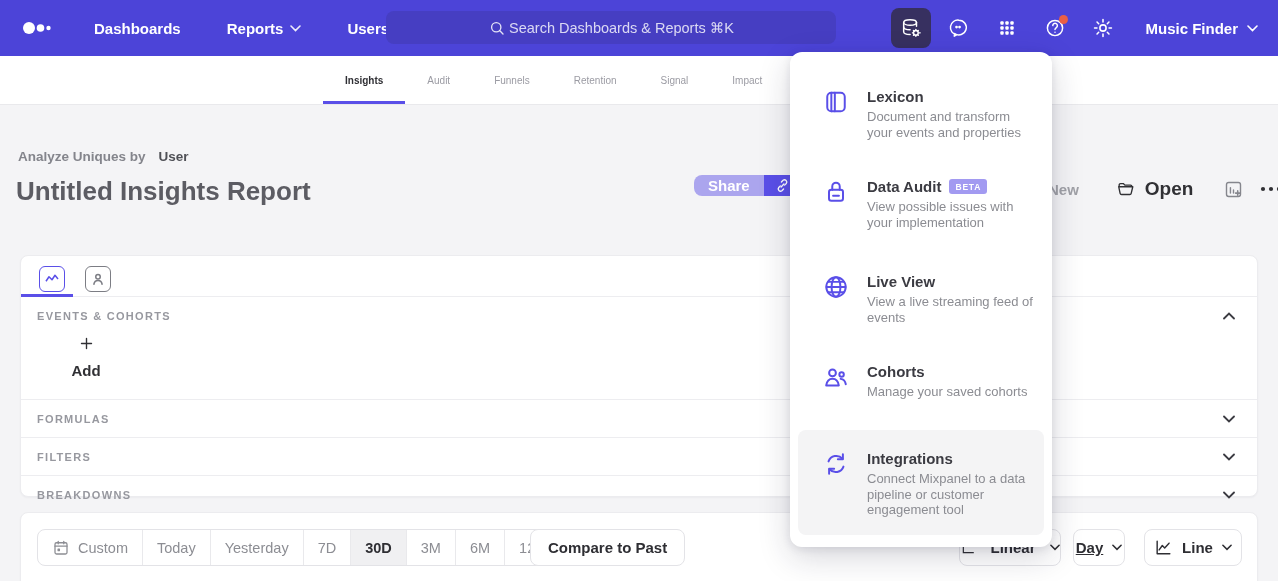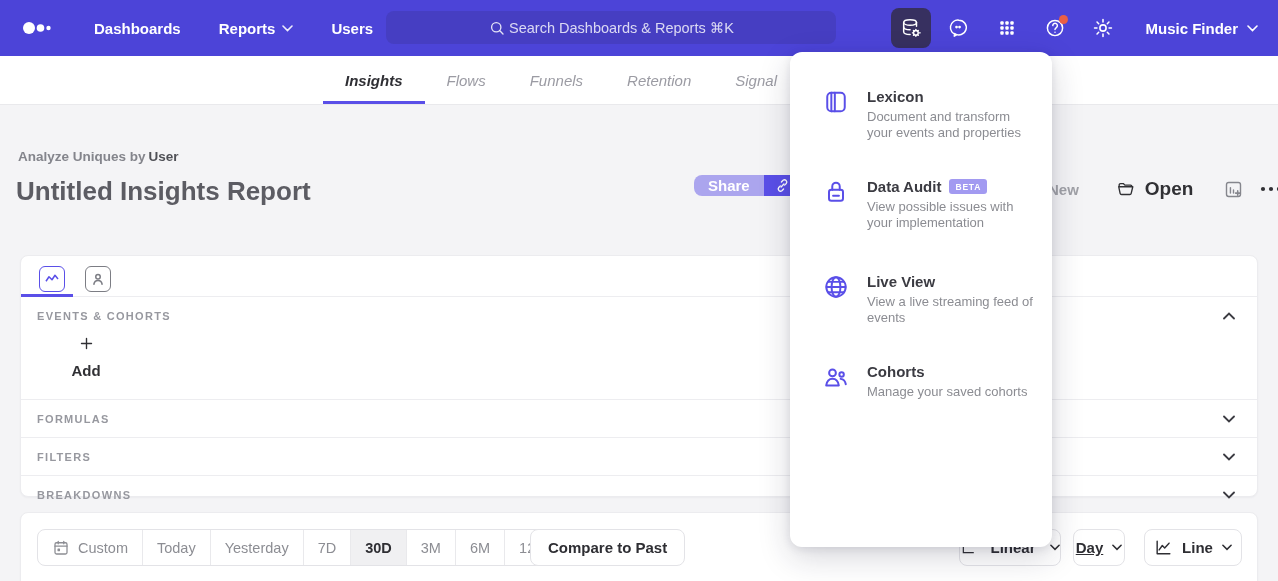--- a/index.html
+++ b/index.html
@@ -9,47 +9,47 @@
   }
   *{box-sizing:border-box;margin:0;padding:0;font-family:"Liberation Sans",sans-serif;}
   html,body{width:1278px;height:581px;}
   body{position:relative;background:var(--page-bg);overflow:hidden;color:#303034;}
   svg{display:block;}
 
   
   .navbar{position:absolute;top:0;left:0;width:1278px;height:56px;background:var(--navbar-bg);
     display:flex;align-items:center;z-index:10;}
   .logo{display:flex;align-items:center;gap:4px;margin:0 30px 0 22px;}
-  .nav-items{display:flex;align-items:center;gap:14px;}
+  .nav-items{display:flex;align-items:center;gap:22px;}
   .nav-item{display:flex;align-items:center;gap:7px;color:#fff;font-size:15px;font-weight:600;
     padding:8px 12px;border-radius:6px;cursor:pointer;}
   .nav-item .chev{opacity:.9;}
   .search{position:absolute;left:386px;top:11px;width:450px;height:33px;border-radius:8px;
     background:#463ec2;display:flex;align-items:center;justify-content:center;gap:3px;
     color:rgba(255,255,255,.8);font-size:14.5px;cursor:text;}
   .nav-right{margin-left:auto;display:flex;align-items:center;gap:8px;padding-right:20px;}
   .icon-btn{width:40px;height:40px;border-radius:8px;display:flex;align-items:center;justify-content:center;
     color:#fff;cursor:pointer;position:relative;}
   .icon-btn.active{background:var(--navbar-active-bg);}
   .alert-dot{position:absolute;top:7px;right:7px;width:9px;height:9px;border-radius:50%;
     background:var(--alert-dot);}
   .project{display:flex;align-items:center;gap:9px;color:#fff;font-size:15px;font-weight:700;
     margin-left:14px;cursor:pointer;}
 
   
   .tabbar{position:absolute;top:56px;left:0;width:1278px;height:49px;background:#fff;
     border-bottom:1px solid #e9e9ec;display:flex;align-items:stretch;padding-left:323px;z-index:5;}
-  .tab{position:relative;display:flex;align-items:center;padding:0 22px;font-size:15px;
-    color:#9b9ba3;cursor:pointer;font-style:italic;}
+  .tab{position:relative;display:flex;align-items:center;padding:0 22px;font-size:10px;
+    color:#9b9ba3;cursor:pointer;}
   .tab.active{color:#2f2f34;font-weight:600;}
   .tab.active::after{content:"";position:absolute;left:0;right:0;bottom:0;height:3px;background:var(--accent);}
 
   
   .subtitle{position:absolute;left:18px;top:149px;font-size:13.5px;color:#84858c;font-weight:600;}
-  .subtitle b{color:#4f5056;margin-left:3px;}
+  .subtitle b{color:#4f5056;margin-left:13px;}
   .page-title{position:absolute;left:16px;top:176px;font-size:26px;font-weight:700;color:#5c5c63;}
 
   .share-split{position:absolute;left:694px;top:175px;height:21px;display:flex;border-radius:8px;
     overflow:hidden;z-index:4;}
   .share-main{background:var(--share-disabled-bg);color:#fff;font-size:15px;font-weight:600;
     display:flex;align-items:center;padding:0 14px;cursor:pointer;}
   .share-link{background:var(--accent);width:38px;display:flex;align-items:center;justify-content:center;
     color:#fff;cursor:pointer;}
   .hdr-actions{position:absolute;top:178px;left:1048px;display:flex;align-items:center;z-index:4;}
   .new-btn{color:#a0a1a7;font-size:15px;font-weight:600;cursor:pointer;}
@@ -191,21 +191,21 @@
         </svg>
     </div>
   </div>
 </div>
 
 <div class="tabbar">
   <div class="tab active">
       <span>Insights</span>
     </div>
   <div class="tab">
-      <span>Flows</span>
+      <span>Audit</span>
     </div>
   <div class="tab">
       <span>Funnels</span>
     </div>
   <div class="tab">
       <span>Retention</span>
     </div>
   <div class="tab">
       <span>Signal</span>
     </div>
@@ -451,13 +451,29 @@
       </svg>
     </div>
     <div class="menu-text">
       <div class="menu-title">
           <span>Cohorts</span>
         </div>
       <div class="menu-desc">Manage your saved cohorts</div>
     </div>
   </div>
 
+  <div class="menu-item highlighted" style="top:378px;">
+    <div class="menu-icon">
+      <svg width="28" height="28" viewBox="0 0 24 24" fill="none" stroke="currentColor" stroke-width="1.7" stroke-linecap="round" stroke-linejoin="round">
+        <path d="M5.6 9.8a7 7 0 0 1 11.9-2.3"></path>
+        <polyline points="17.9,3.6 17.9,7.9 13.6,7.9"></polyline>
+        <path d="M18.4 14.2a7 7 0 0 1-11.9 2.3"></path>
+        <polyline points="6.1,20.4 6.1,16.1 10.4,16.1"></polyline>
+      </svg>
+    </div>
+    <div class="menu-text">
+      <div class="menu-title">
+          <span>Integrations</span>
+        </div>
+      <div class="menu-desc">Connect Mixpanel to a data pipeline or customer engagement tool</div>
+    </div>
+  </div>
 </div>
 
 </body></html>

